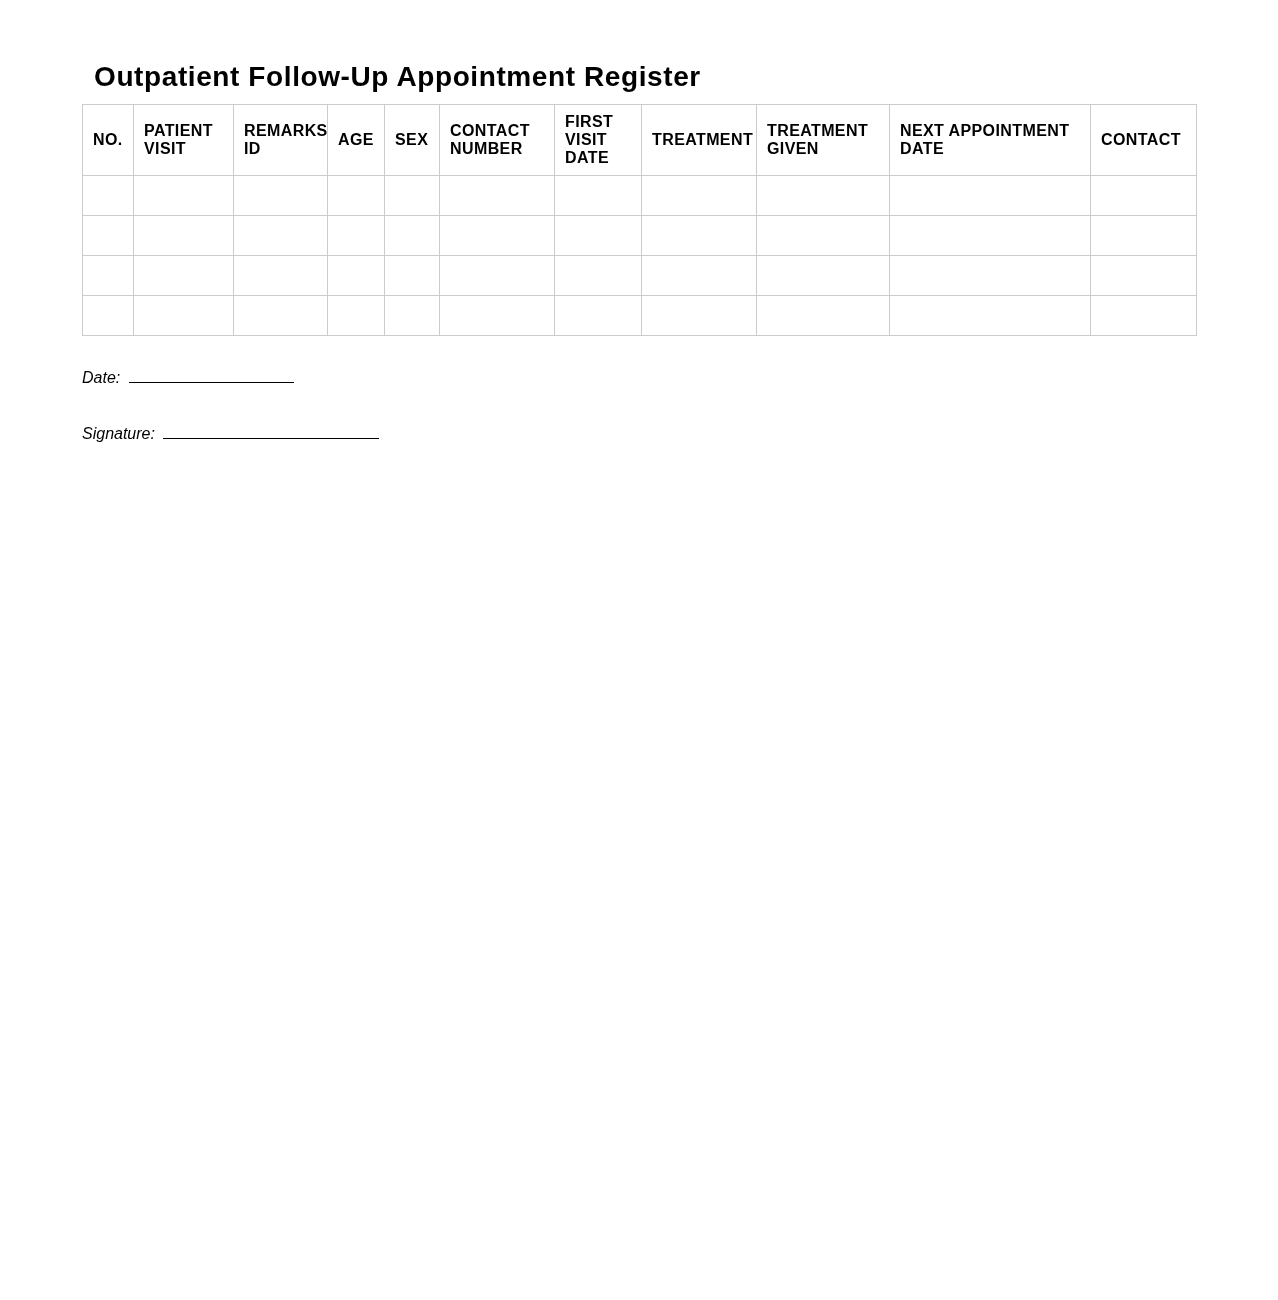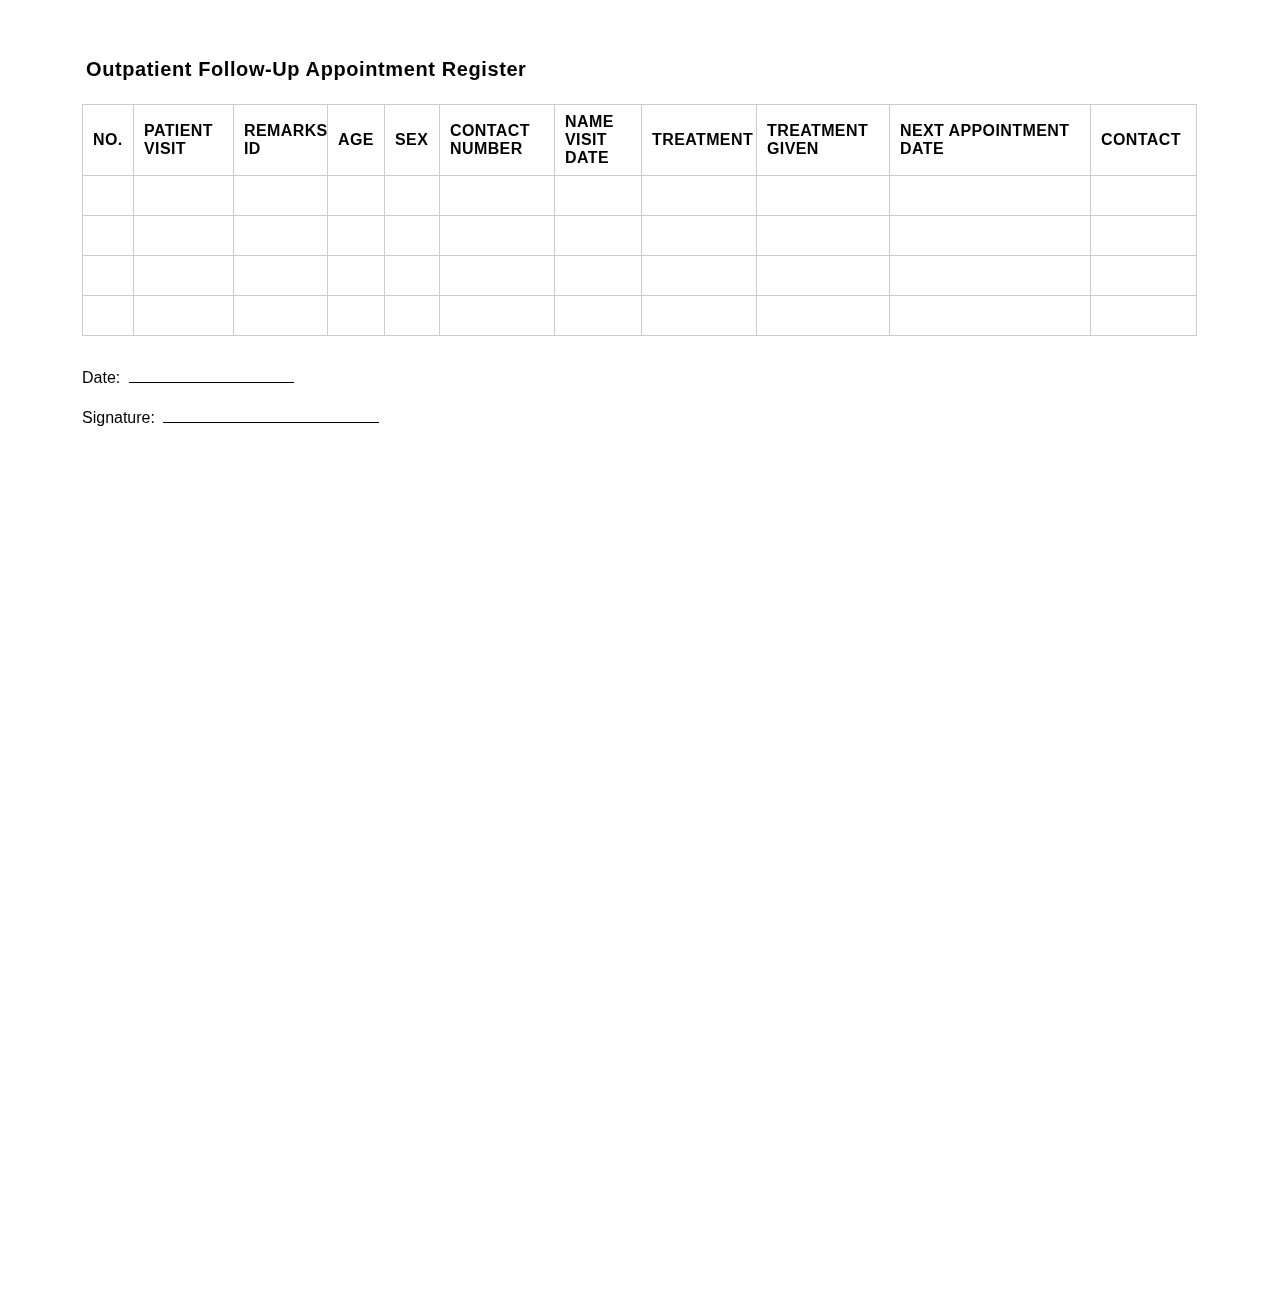--- a/index.html
+++ b/index.html
@@ -17,22 +17,22 @@
     .page {
       position: absolute;
       left: 82px;
       top: 0;
       width: 1114px;
     }
     .title {
       position: absolute;
       left: 0;
       top: 51px;
-      margin: 4px;
-      font-size: 20px;
+      margin: 12px;
+      font-size: 28px;
       font-weight: bold;
       letter-spacing: 0.6px;
       line-height: 28px;
       white-space: nowrap;
     }
     table.register {
       position: absolute;
       left: 0;
       top: 104px;
       border-collapse: collapse;
@@ -56,23 +56,24 @@
     }
     table.register td {
       height: 40px;
     }
     .footer-line {
       position: absolute;
       left: 0;
       font-size: 16px;
       line-height: 18px;
       white-space: nowrap;
+      font-style: italic;
     }
     .footer-line.date { top: 368px; }
-    .footer-line.signature { top: 408px; }
+    .footer-line.signature { top: 424px; }
     .blank {
       display: inline-block;
       border-bottom: 1px solid #000000;
       vertical-align: baseline;
       height: 14px;
       margin-left: 4px;
     }
     .blank.date-blank { width: 165px; }
     .blank.sig-blank { width: 216px; }
   </style>
@@ -97,21 +98,21 @@
         <col style="width: 106px;">
       </colgroup>
     <thead>
       <tr id="header-row">
           <th>NO.</th>
           <th>PATIENT VISIT</th>
           <th>REMARKS ID</th>
           <th>AGE</th>
           <th>SEX</th>
           <th>CONTACT NUMBER</th>
-          <th>NAME VISIT DATE</th>
+          <th>FIRST VISIT DATE</th>
           <th>TREATMENT</th>
           <th>TREATMENT GIVEN</th>
           <th>NEXT APPOINTMENT DATE</th>
           <th>CONTACT</th>
         </tr>
     </thead>
     <tbody id="body-rows">
         <tr>
           <td></td>
           <td></td>

